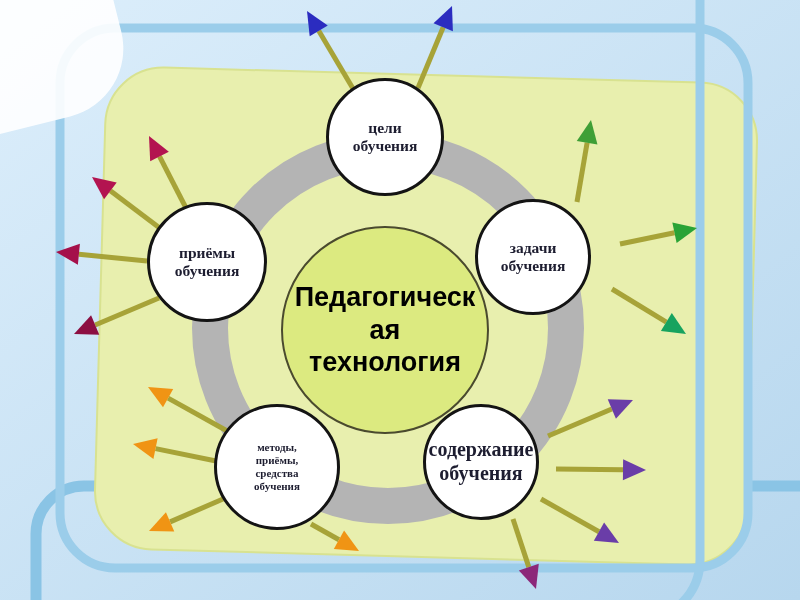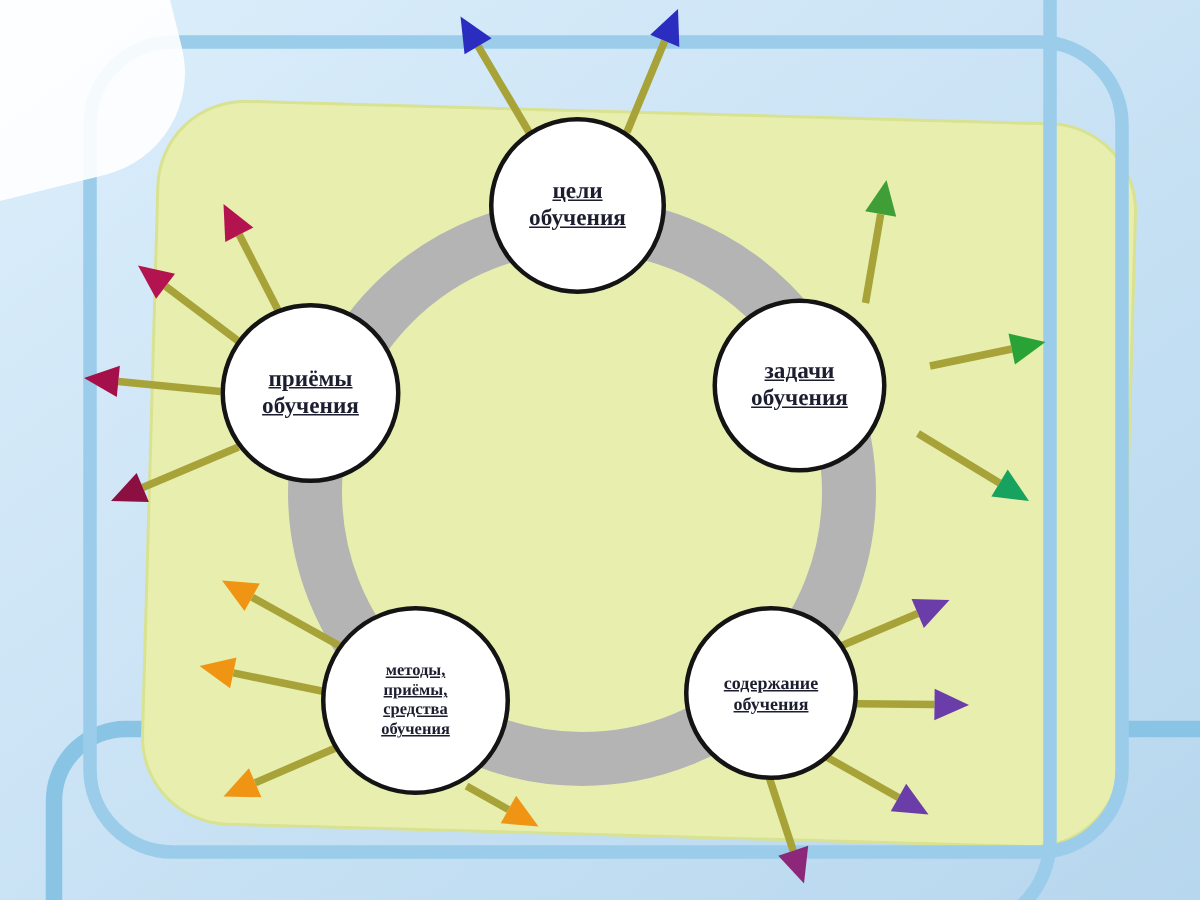--- a/index.html
+++ b/index.html
@@ -15,27 +15,26 @@
     position:absolute;
     box-sizing:border-box;
     border-radius:50%;
     background:var(--node-fill);
     border:3px solid var(--node-border);
     display:flex; align-items:center; justify-content:center;
     text-align:center;
     font:bold 15.5px/1.18 "Liberation Serif", serif;
     color:var(--node-text);
     white-space:pre-line;
-    text-decoration:underline;
   }
   .node-goals   { left:326px; top:78px;  width:118px; height:118px; }
   .node-forms   { left:147px; top:202px; width:120px; height:120px; }
   .node-tasks   { left:475px; top:199px; width:116px; height:116px; }
   .node-methods { left:214px; top:404px; width:126px; height:126px; font-size:11px; }
-  .node-content { left:456px; top:404px; width:116px; height:116px; font-size:12px; }
+  .node-content { left:423px; top:404px; width:116px; height:116px; font-size:20px; }
   .center-node {
     position:absolute;
     box-sizing:border-box;
     left:281px; top:226px; width:208px; height:208px;
     border-radius:50%;
     background:var(--center-fill);
     border:2px solid var(--center-border);
     display:flex; align-items:center; justify-content:center;
     text-align:center;
     font:bold 27px/1.22 "Liberation Sans", sans-serif;
@@ -118,14 +117,17 @@
 обучения</div>
 
   <div class="node node-methods">методы,
 приёмы,
 средства
 обучения</div>
 
   <div class="node node-content">содержание
 обучения</div>
 
+  <div class="center-node">Педагогическ
+ая
+технология</div>
 
 </div>
 
 </body></html>

